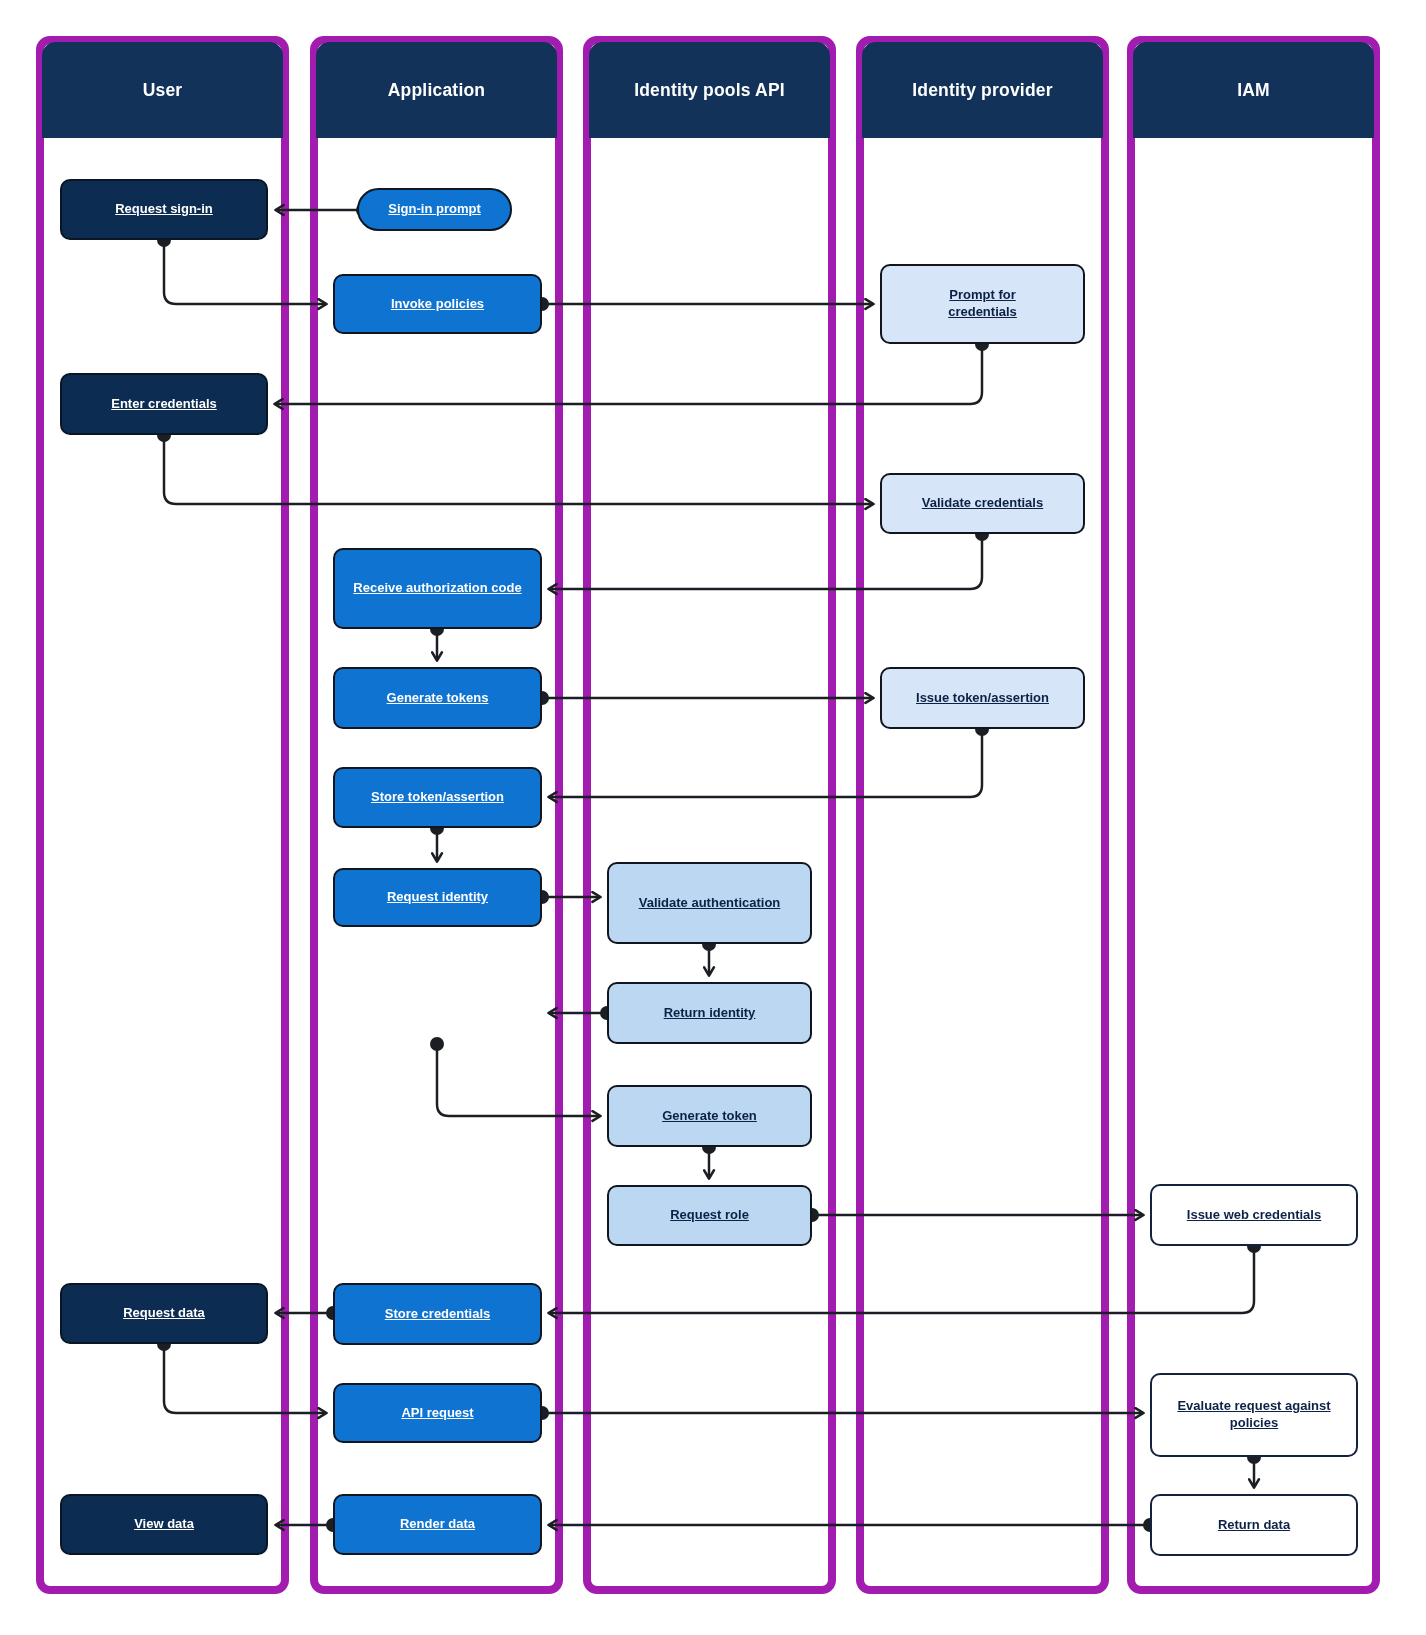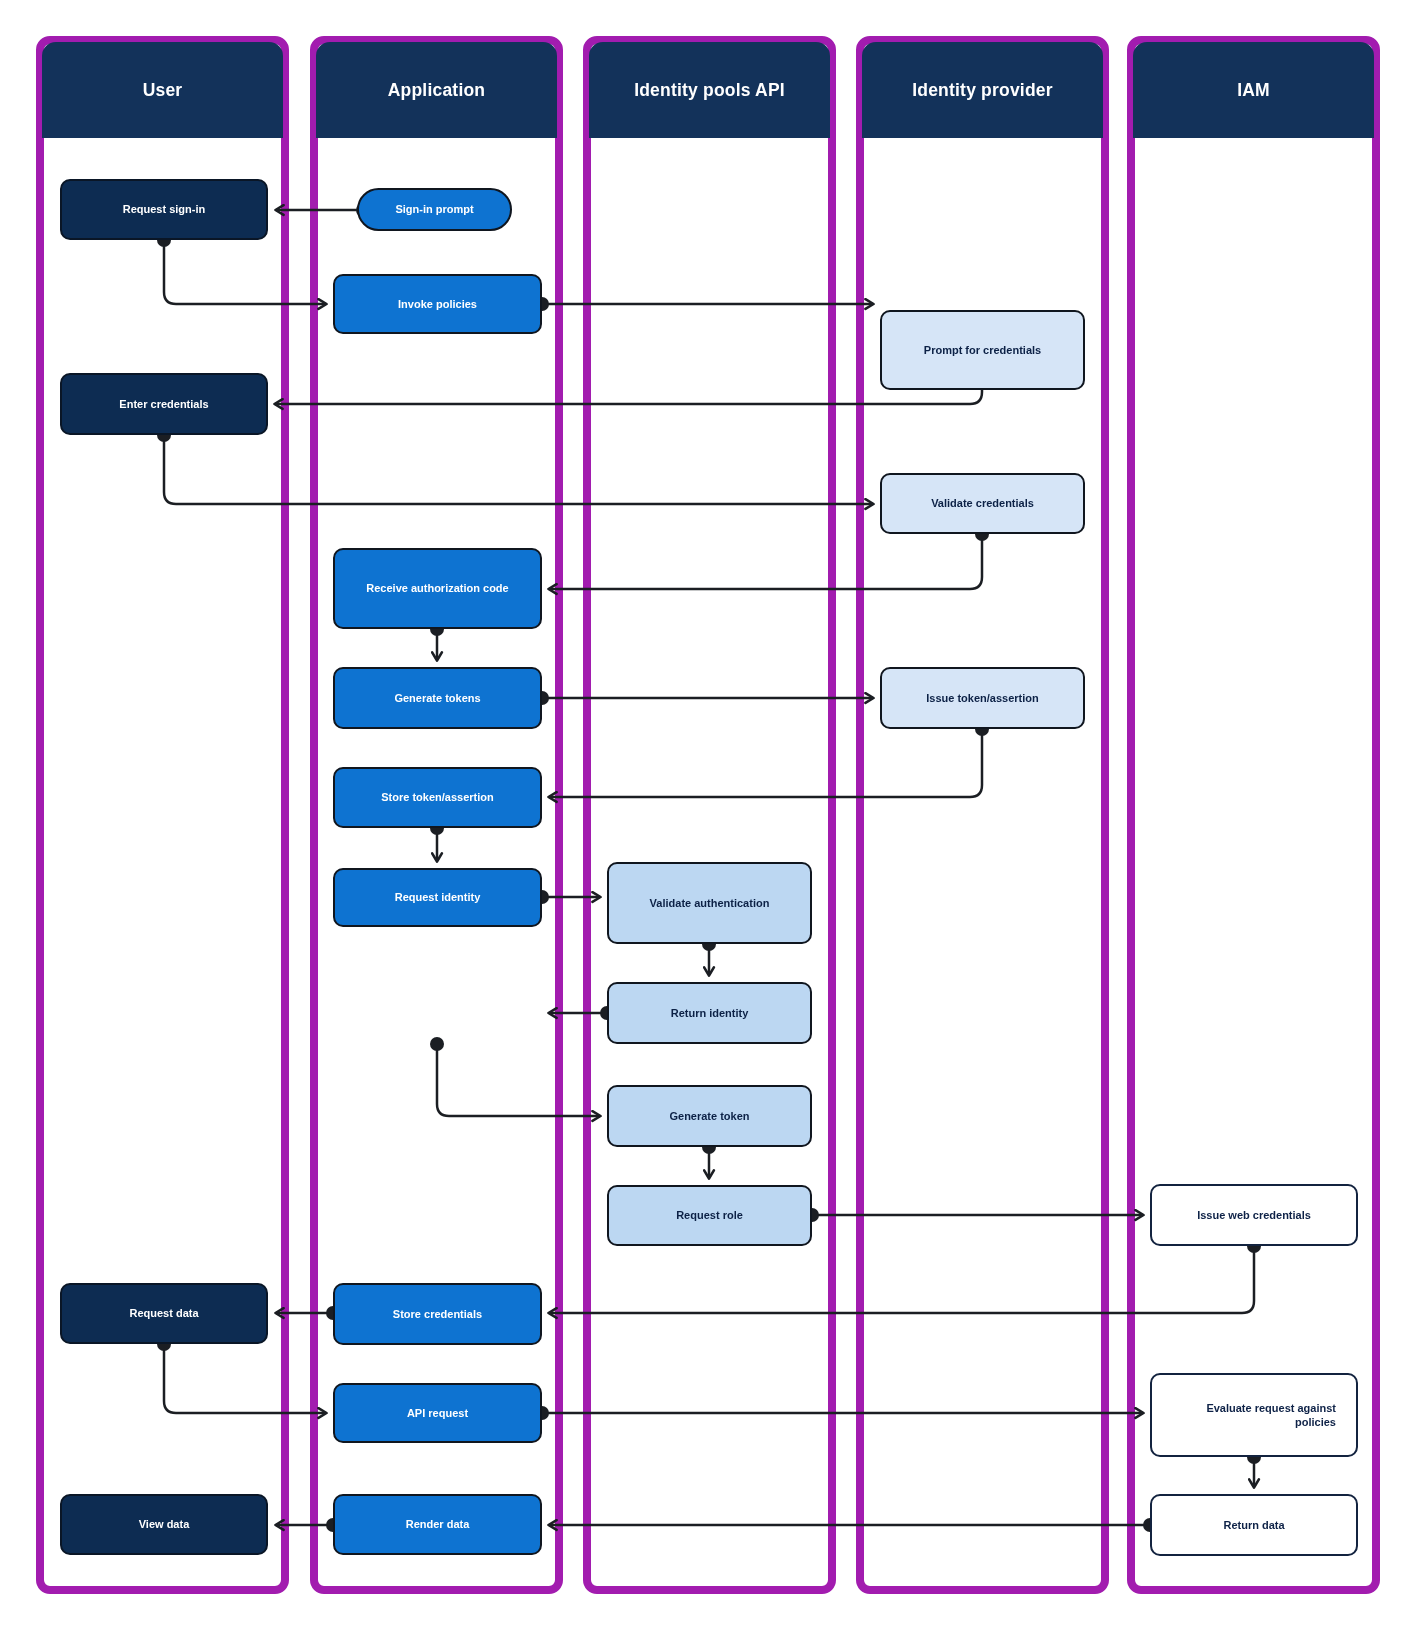--- a/index.html
+++ b/index.html
@@ -7,30 +7,30 @@
   .canvas{position:relative;width:1426px;height:1635px;background:#ffffff;overflow:hidden;}
 
   .lane{position:absolute;top:36px;height:1558px;width:253px;background:#ffffff;
         border:8px solid #a21caf;border-radius:14px;box-sizing:border-box;}
   .lane-header{position:absolute;top:-2px;left:-2px;right:-2px;height:96px;
         background:#13325a;border-radius:14px 14px 0 0;
         display:flex;align-items:center;justify-content:center;
         color:#ffffff;font-weight:bold;font-size:17.5px;letter-spacing:.2px;}
 
   .node{position:absolute;display:flex;align-items:center;justify-content:center;
-        text-align:right;font-weight:bold;font-size:11px;line-height:1.3;
+        text-align:center;font-weight:bold;font-size:13px;line-height:1.3;
         border:2px solid #10161f;border-radius:10px;box-sizing:border-box;
-        padding:0 12px;z-index:3;}
+        padding:0 12px;z-index:3;text-decoration:underline;}
   .node.navy{background:#0d2c52;color:#ffffff;border-color:#0a1626;}
   .node.blue{background:#0e73d1;color:#ffffff;}
   .node.light1{background:#bcd7f2;color:#0c2146;}
   .node.light2{background:#d6e5f7;color:#0c2146;}
   .node.white{background:#ffffff;color:#0e2247;border-color:#13233f;}
   .node.stadium{border-radius:22px;padding:0 10px;}
-  .node.pad30{padding:0 34px;margin-top:46px;}
+  .node.pad30{padding:0 34px;}
   .node.pad25{padding:0 25px;}
   .node.pad20{padding:0 20px;}
   .node.pad14{padding:0 14px;}
 
   .edges{position:absolute;left:0;top:0;z-index:2;pointer-events:none;}
 </style>
 </head>
 <body>
 
 <div class="canvas">

